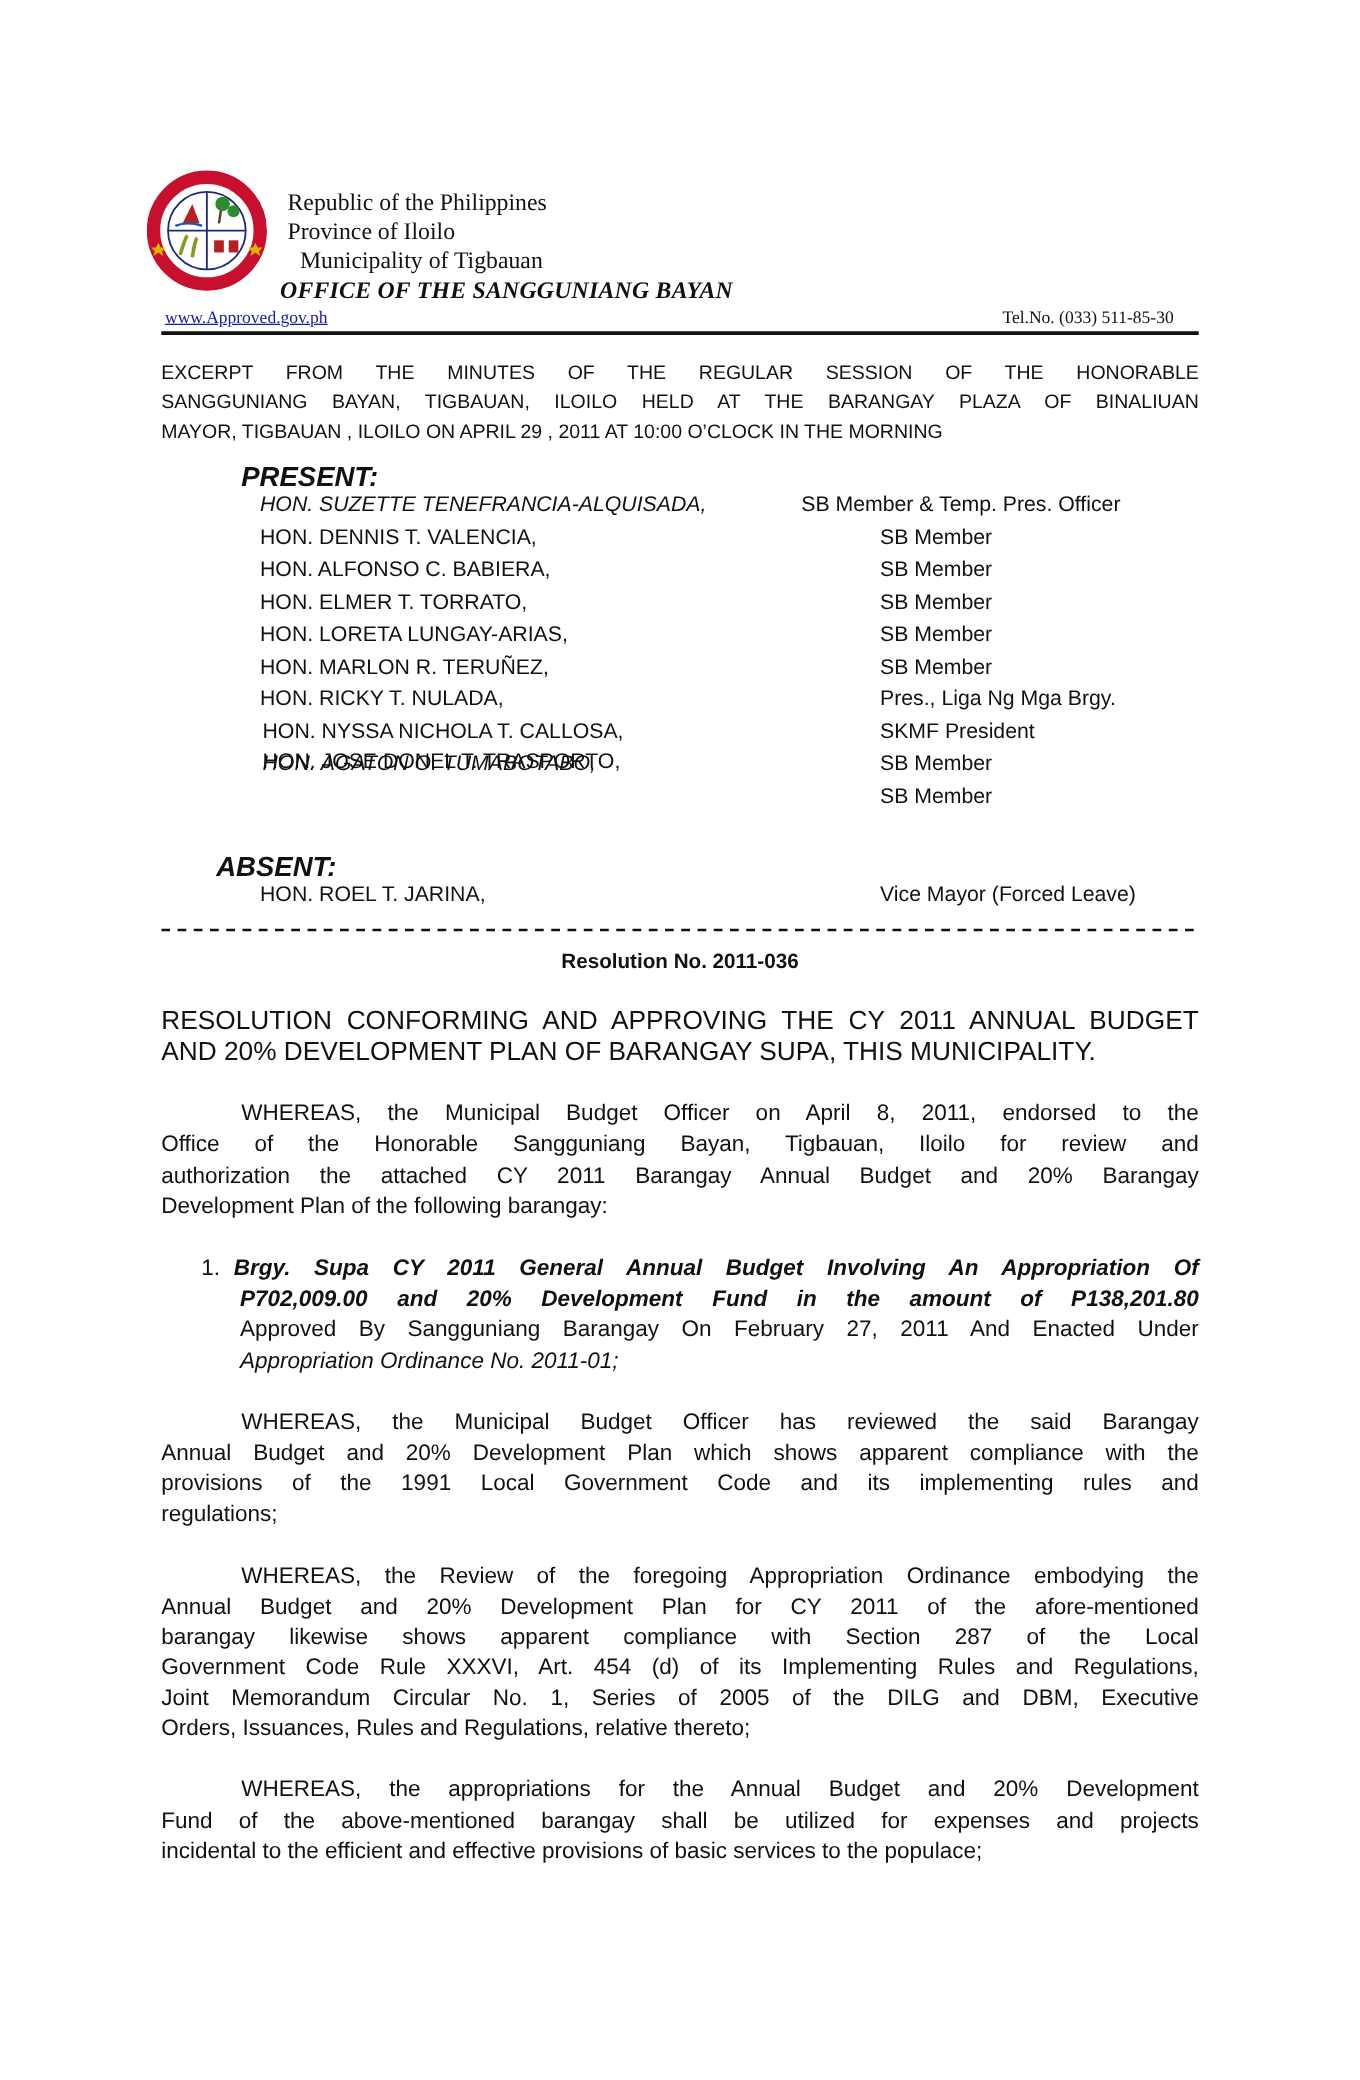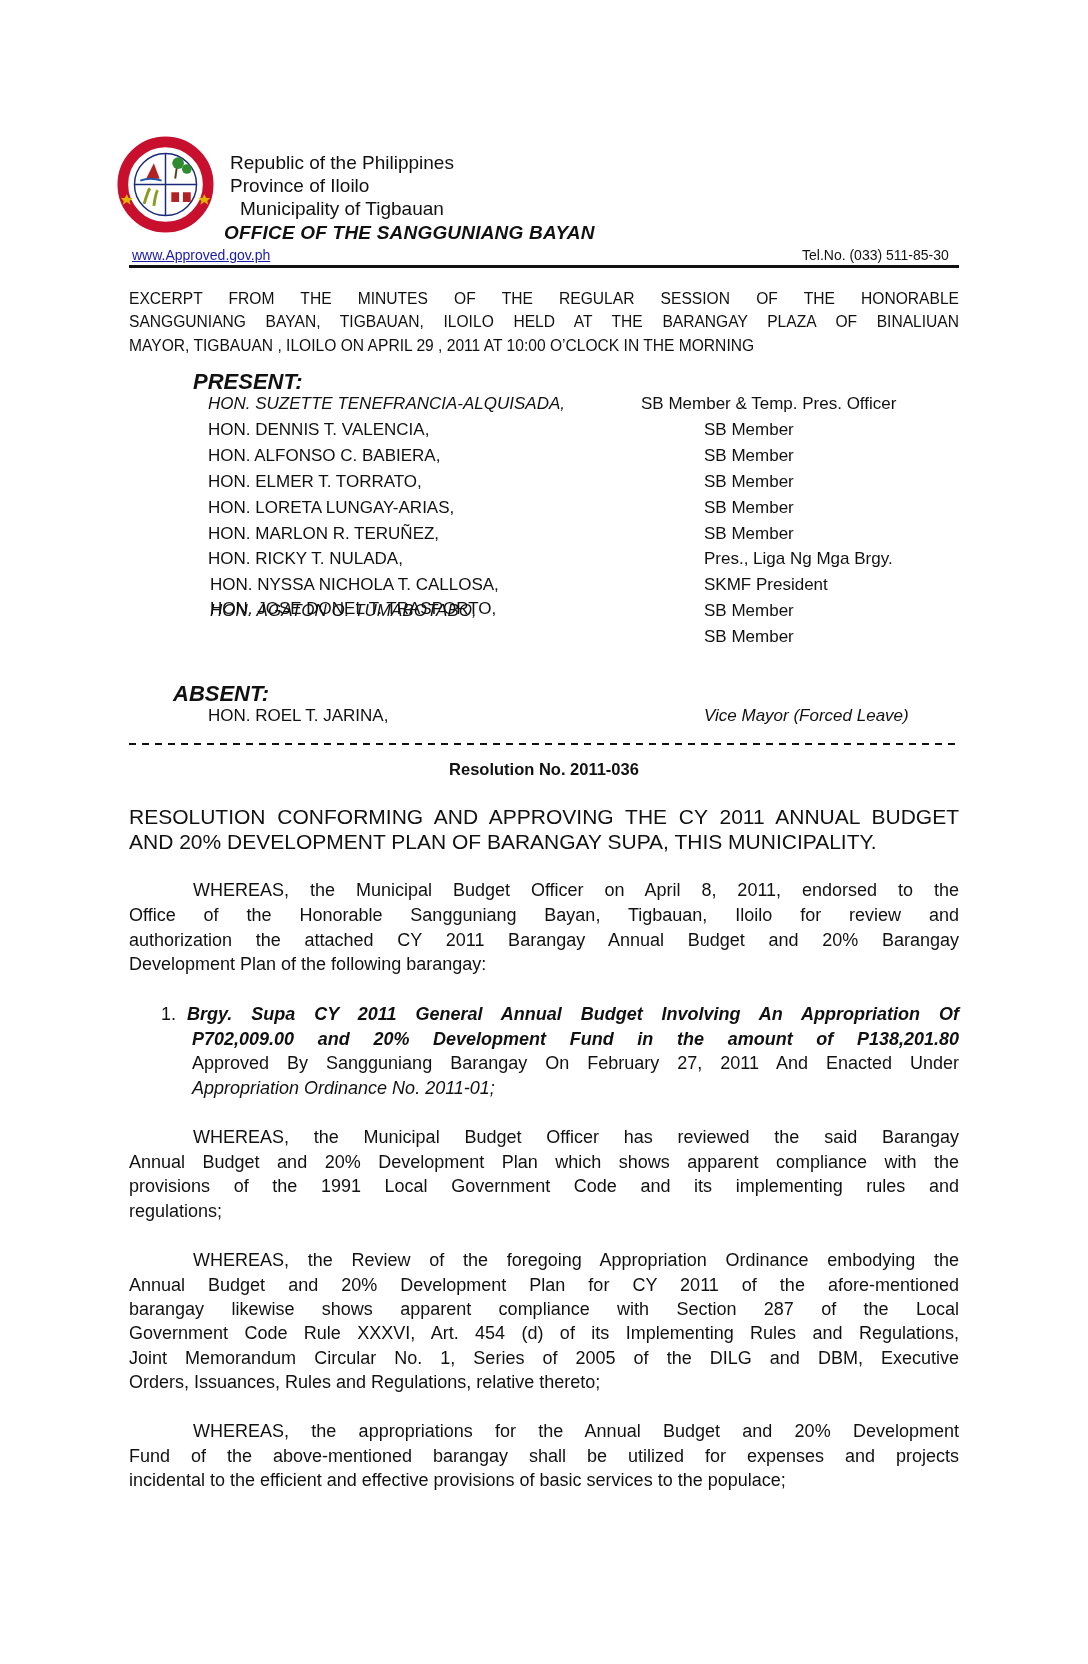--- a/index.html
+++ b/index.html
@@ -1,18 +1,18 @@
 <!DOCTYPE html>
 <html><head>
 <meta charset="utf-8">
 <style>
   html, body { margin:0; padding:0; background:#ffffff; }
   body { width:1088px; height:1664px; position:relative; overflow:hidden; color:#111; }
   .abs { position:absolute; white-space:nowrap; }
-  .serif { font-family:Liberation Sans, sans-serif;text-align:right; }
+  .serif { font-family:Liberation Serif, serif;text-align:right; }
   .sans { font-family:"Liberation Sans", "DejaVu Sans", sans-serif; }
   .hdr { font-size:19px; line-height:22px; color:#111; }
   .office { font-size:19px; font-weight:bold; font-style:italic; letter-spacing:0.2px; }
   .url { font-size:14px; color:#1a1aa8; text-decoration:underline; }
   .tel { font-size:14px; }
   .rule { position:absolute; left:129px; width:830px; height:3px; background:#111; top:265px; }
   .just { position:absolute; left:129px; width:830px; text-align:justify; text-align-last:justify; white-space:nowrap; }
   .just-last { position:absolute; left:129px; white-space:nowrap; }
   .excerpt { font-size:15.6px; line-height:18px; }
   .lbl { font-size:22px; font-weight:bold; font-style:italic; }
@@ -78,21 +78,21 @@
     <div class="abs sans row" style="left: 210px; top: 575px;">HON. NYSSA NICHOLA T. CALLOSA,</div>
     <div class="abs sans row" style="left: 704px; top: 575px;">SKMF President</div>
     <div class="abs sans row" style="left: 210px; top: 601px; font-style: italic;">HON. AGATON O. TUMABOTABO,</div>
     <div class="abs sans row" style="left: 704px; top: 601px;">SB Member</div>
     <div class="abs sans row" style="left: 210px; top: 599px;">HON. JOSE DONEL T. TRASPORTO,</div>
     <div class="abs sans row" style="left: 704px; top: 627px;">SB Member</div>
   </div>
 
 <div class="abs sans lbl" style="left:173px; top:681px;">ABSENT:</div>
 <div class="abs sans row" style="left:208px; top:706px;">HON. ROEL T. JARINA,</div>
-<div class="abs sans row" style="left:704px; top:706px;font-style:italic;">Vice Mayor (Forced Leave)</div>
+<div class="abs sans row" style="left:704px; top:706px;">Vice Mayor (Forced Leave)</div>
 
 <svg class="dashes">
   <line x1="0" y1="7" x2="830" y2="7" stroke="#111" stroke-width="2" stroke-dasharray="7,6"></line>
 </svg>
 
 <div class="abs sans resno" style="left:0; width:1088px; text-align:center; top:760px;">Resolution No. 2011-036</div>
 <div class="just sans title" style="top:806px;">RESOLUTION CONFORMING AND APPROVING THE CY 2011 ANNUAL BUDGET</div>
 <div class="just-last sans title" style="top:831px;">AND 20% DEVELOPMENT PLAN OF BARANGAY SUPA, THIS MUNICIPALITY.</div>
 
 <div class="abs sans para" style="left:193px; width:766px; text-align:justify; text-align-last:justify; top:880px;">WHEREAS, the  Municipal Budget Officer on April 8, 2011,  endorsed to the</div>

